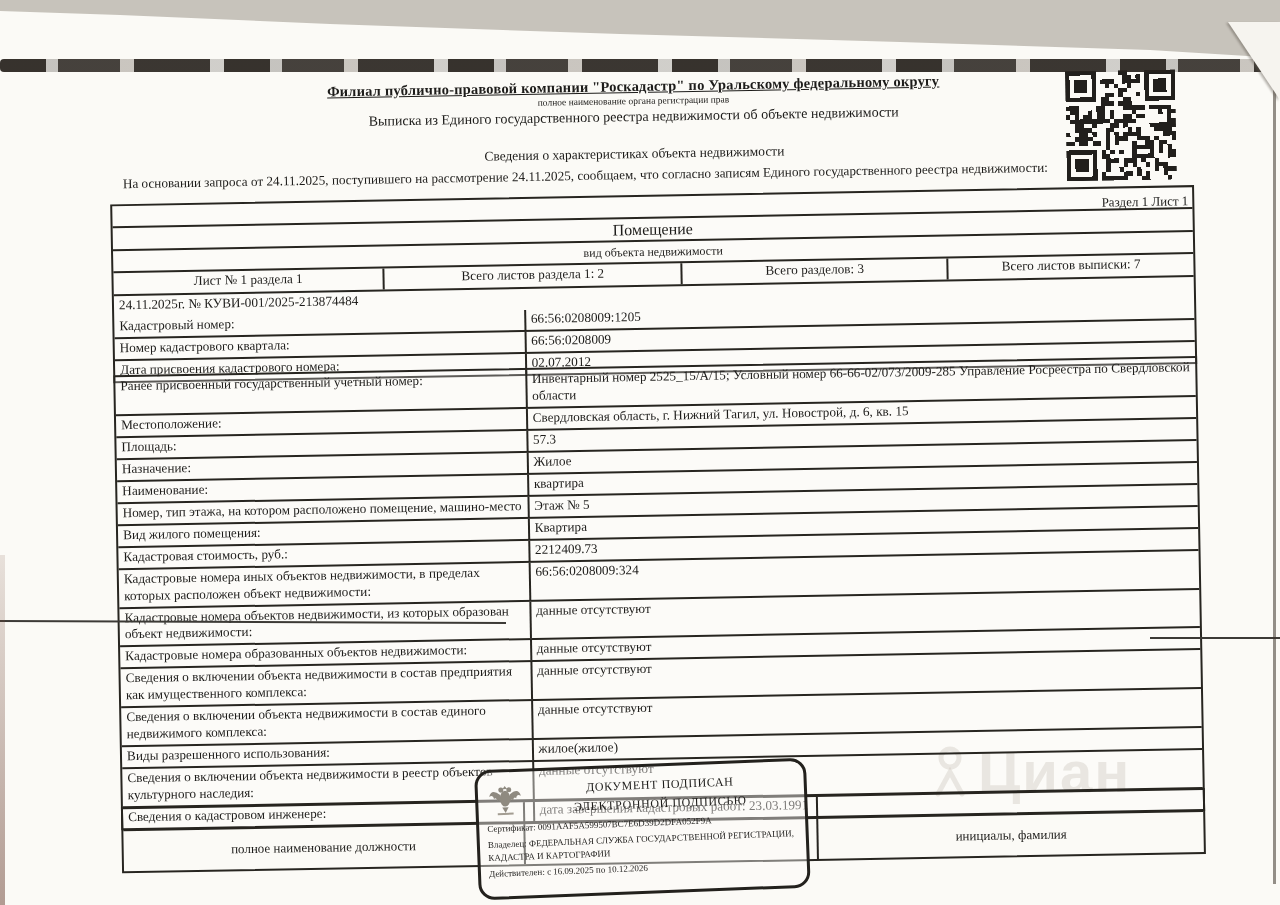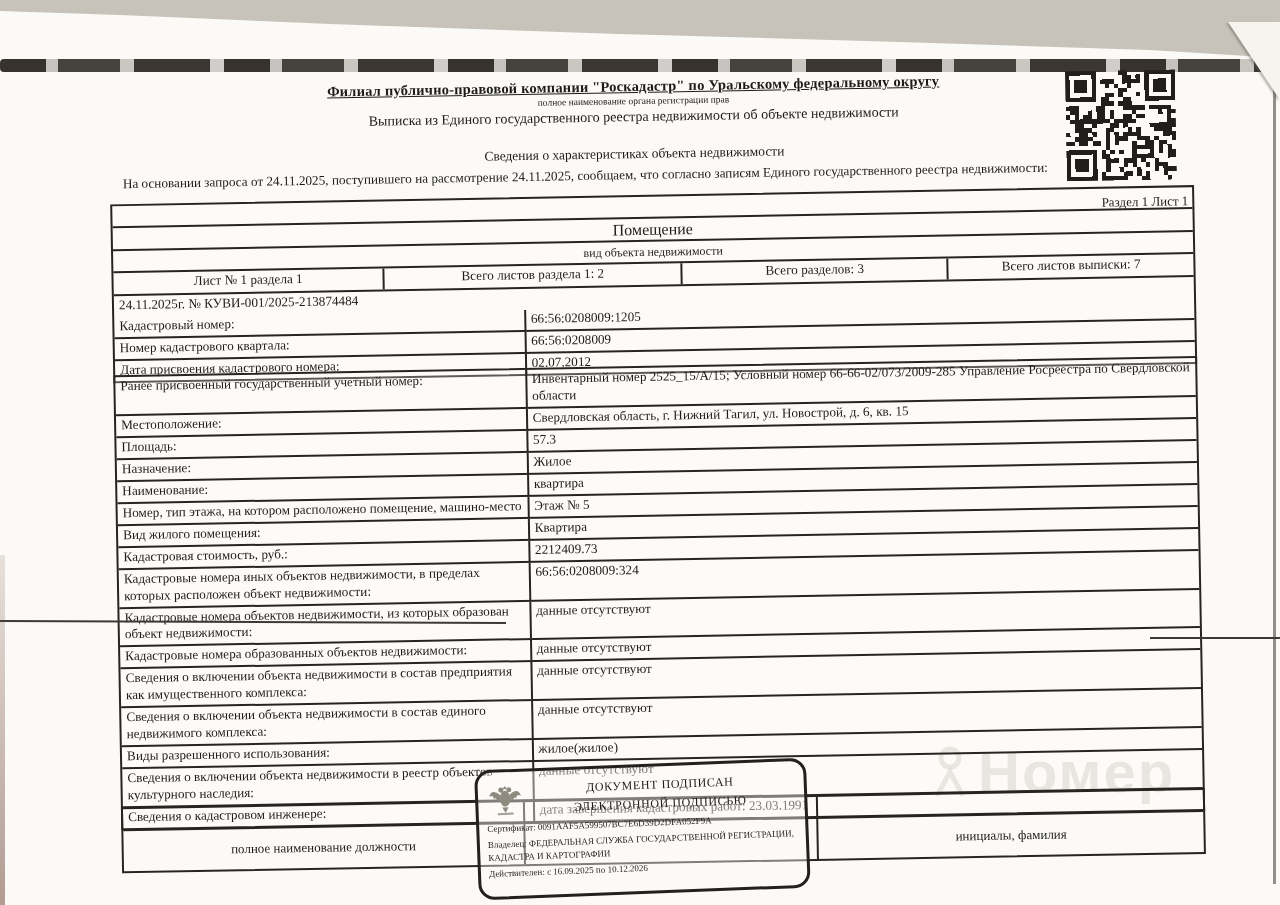--- a/index.html
+++ b/index.html
@@ -93,21 +93,21 @@
   <div class="edge-right" data-interactable="false"></div>
   <div class="edge-left" data-interactable="false"></div>
   <div class="fold-line-a" data-interactable="false"></div>
   <div class="fold-line-b" data-interactable="false"></div>
 
   <div class="watermark" data-interactable="false">
     <svg width="44" height="52" viewBox="0 0 44 52" data-interactable="false">
       <circle cx="22" cy="12" r="9" fill="none" stroke="rgba(168,158,142,.38)" stroke-width="5"></circle>
       <path d="M10 48 L22 26 L34 48" fill="none" stroke="rgba(168,158,142,.38)" stroke-width="5" stroke-linecap="round"></path>
     </svg>
-    <span data-interactable="false">Номер</span>
+    <span data-interactable="false">Циан</span>
   </div>
 
   <div class="doc" data-interactable="false">
 
     <div class="hdr" data-interactable="false">
       <div class="org" data-interactable="false">Филиал публично-правовой компании "Роскадастр" по Уральскому федеральному округу</div>
       <div class="cap" data-interactable="false">полное наименование органа регистрации прав</div>
       <div class="title" data-interactable="false">Выписка из Единого государственного реестра недвижимости об объекте недвижимости</div>
       <div class="subtitle" data-interactable="false">Сведения о характеристиках объекта недвижимости</div>
     </div>

